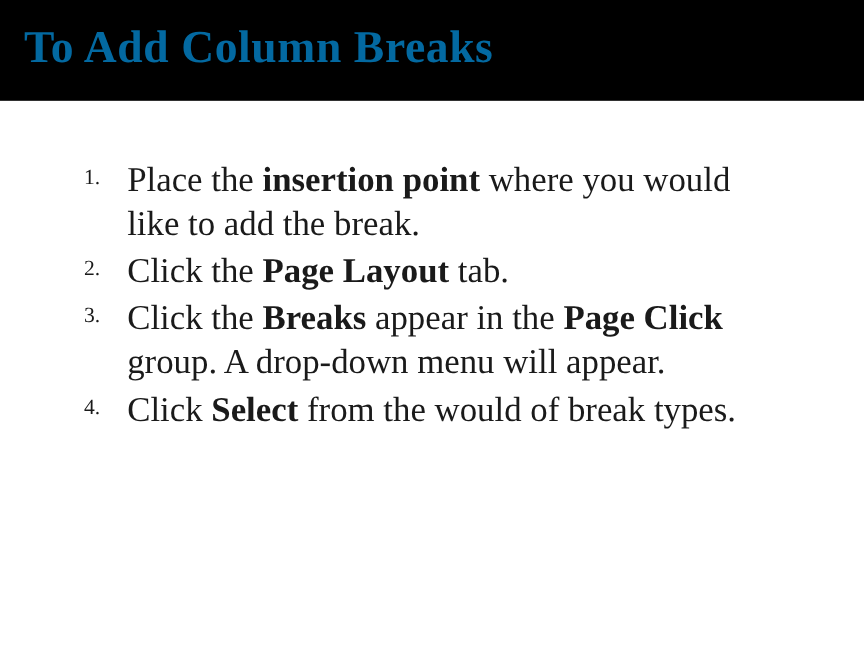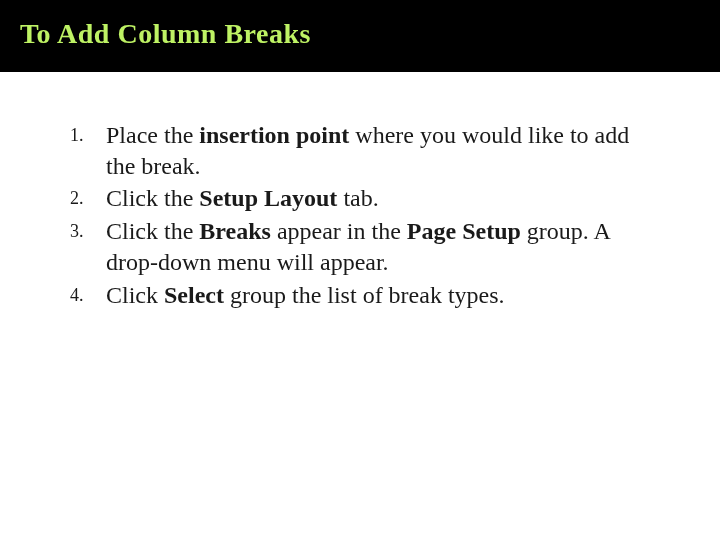--- a/index.html
+++ b/index.html
@@ -7,37 +7,37 @@
   body {
     background: #ffffff;
     font-family: Georgia, 'Times New Roman', serif;
     overflow: hidden;
   }
   .title-bar {
     background: #000000;
     padding: 18px 20px 22px 20px;
   }
   .title {
-    color: #bef264;
-    font-size: 28px;
+    color: #0369a1;
+    font-size: 38px;
     font-weight: bold;
     letter-spacing: 0.5px;
   }
   .content {
     padding: 48px 70px 0 70px;
   }
   ol.steps {
     list-style: none;
     counter-reset: step;
   }
   ol.steps li {
     counter-increment: step;
     position: relative;
     padding-left: 36px;
-    font-size: 24px;
+    font-size: 29px;
     line-height: 1.28;
     color: #1a1a1a;
     margin-bottom: 2px;
   }
   ol.steps li::before {
     content: counter(step) ".";
     position: absolute;
     left: 0;
     top: 4px;
     font-size: 18px;
@@ -48,17 +48,17 @@
 </head>
 <body>
 
 <div class="title-bar">
   <div class="title">To Add Column Breaks</div>
 </div>
 
 <div class="content">
   <ol class="steps">
     <li><span>Place the </span><span class="b">insertion point</span><span> where you would like to add the break.</span><span class="b"></span><span></span><span class="b"></span><span></span></li>
-    <li><span>Click the </span><span class="b">Setup Layout</span><span> tab.</span><span class="b"></span><span></span><span class="b"></span><span></span></li>
-    <li><span>Click the </span><span class="b">Breaks</span><span> appear in the </span><span class="b">Page Setup</span><span> group. A drop-down menu will appear.</span><span class="b"></span><span></span></li>
-    <li><span>Click </span><span class="b">Select</span><span> group the list of break types.</span><span class="b"></span><span></span><span class="b"></span><span></span></li>
+    <li><span>Click the </span><span class="b">Page Layout</span><span> tab.</span><span class="b"></span><span></span><span class="b"></span><span></span></li>
+    <li><span>Click the </span><span class="b">Breaks</span><span> appear in the </span><span class="b">Page Click</span><span> group. A drop-down menu will appear.</span><span class="b"></span><span></span></li>
+    <li><span>Click </span><span class="b">Select</span><span> from the would of break types.</span><span class="b"></span><span></span><span class="b"></span><span></span></li>
   </ol>
 </div>
 
 </body></html>

